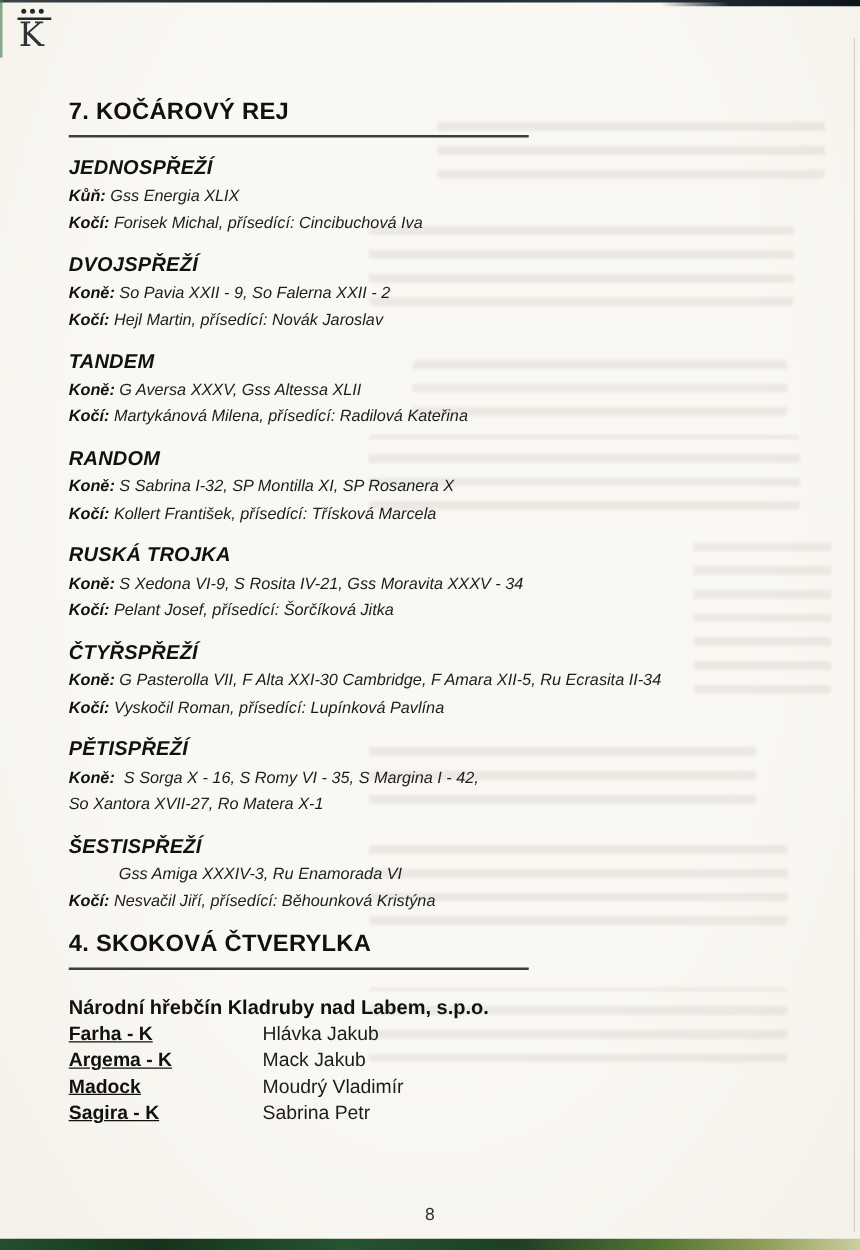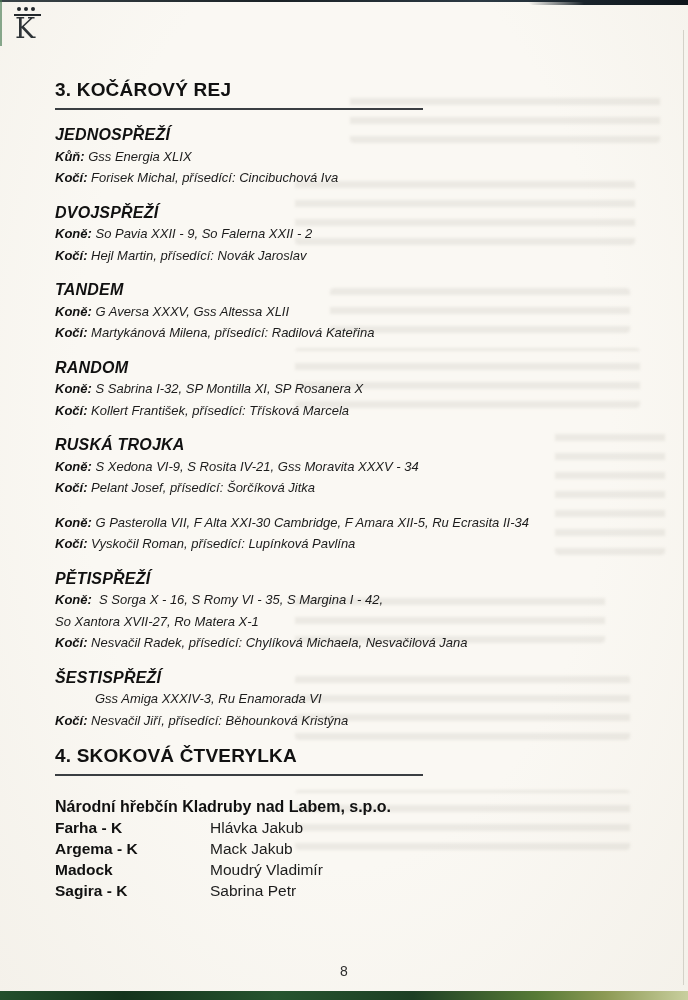--- a/index.html
+++ b/index.html
@@ -42,21 +42,21 @@
   .title-rule{width:368px;height:2px;background:#3a3e42;margin-top:7px;margin-bottom:14px;}
   .group{margin-bottom:13px;font-style:italic;}
   .group:last-child{margin-bottom:0;}
   .group-heading{font-size:16px;font-weight:700;color:#111;line-height:21.5px;letter-spacing:.2px;white-space:pre;}
   .line{font-size:13px;line-height:21.5px;white-space:pre;}
   .line .lbl{font-weight:700;color:#111;}
   .line.indent{padding-left:40px;}
   .section2{margin-top:0;}
   .org{font-size:16px;font-weight:700;color:#111;line-height:21px;margin-top:20px;white-space:pre;}
   .pair-row{display:flex;font-size:15.5px;line-height:21px;white-space:pre;}
-  .pair-row .horse{font-weight:700;color:#111;width:155px;flex:0 0 155px;}
+  .pair-row .horse{font-weight:700;color:#111;width:155px;flex:0 0 155px;text-decoration:underline;}
   .page-number{position:absolute;bottom:21px;left:0;width:100%;text-align:center;
     font-size:14px;color:#2d2d2d;}
 </style>
 </head>
 <body>
 
 <div class="page">
 
   <div class="edge-top"></div>
   <div class="edge-top-wedge"></div>
@@ -78,21 +78,21 @@
         <i></i>
         <i></i>
         <i></i>
       </div>
     <div class="logo-bar"></div>
     <div class="logo-letter">K</div>
   </div>
 
   <div class="content">
 
-    <div class="section-title">3. KOČÁROVÝ REJ</div>
+    <div class="section-title">7. KOČÁROVÝ REJ</div>
     <div class="title-rule"></div>
 
     <div class="group">
       <div class="group-heading">JEDNOSPŘEŽÍ</div>
       <div class="line"><span class="lbl">Kůň:</span><span> Gss Energia XLIX</span></div>
       <div class="line"><span class="lbl">Kočí:</span><span> Forisek Michal, přísedící: Cincibuchová Iva</span></div>
     </div>
 
     <div class="group">
       <div class="group-heading">DVOJSPŘEŽÍ</div>
@@ -112,29 +112,29 @@
       <div class="line"><span class="lbl">Kočí:</span><span> Kollert František, přísedící: Třísková Marcela</span></div>
     </div>
 
     <div class="group">
       <div class="group-heading">RUSKÁ TROJKA</div>
       <div class="line"><span class="lbl">Koně:</span><span> S Xedona VI-9, S Rosita IV-21, Gss Moravita XXXV - 34</span></div>
       <div class="line"><span class="lbl">Kočí:</span><span> Pelant Josef, přísedící: Šorčíková Jitka</span></div>
     </div>
 
     <div class="group">
+      <div class="group-heading">ČTYŘSPŘEŽÍ</div>
       <div class="line"><span class="lbl">Koně:</span><span> G Pasterolla VII, F Alta XXI-30 Cambridge, F Amara XII-5, Ru Ecrasita II-34</span></div>
       <div class="line"><span class="lbl">Kočí:</span><span> Vyskočil Roman, přísedící: Lupínková Pavlína</span></div>
     </div>
 
     <div class="group">
       <div class="group-heading">PĚTISPŘEŽÍ</div>
       <div class="line"><span class="lbl">Koně:</span><span>  S Sorga X - 16, S Romy VI - 35, S Margina I - 42,</span></div>
       <div class="line"><span class="lbl"></span><span>So Xantora XVII-27, Ro Matera X-1</span></div>
-      <div class="line"><span class="lbl">Kočí:</span><span> Nesvačil Radek, přísedící: Chylíková Michaela, Nesvačilová Jana</span></div>
     </div>
 
     <div class="group">
       <div class="group-heading">ŠESTISPŘEŽÍ</div>
       <div class="line indent"><span class="lbl"></span><span>Gss Amiga XXXIV-3, Ru Enamorada VI</span></div>
       <div class="line"><span class="lbl">Kočí:</span><span> Nesvačil Jiří, přísedící: Běhounková Kristýna</span></div>
     </div>
 
     <div class="section2">
       <div class="section-title">4. SKOKOVÁ ČTVERYLKA</div>

